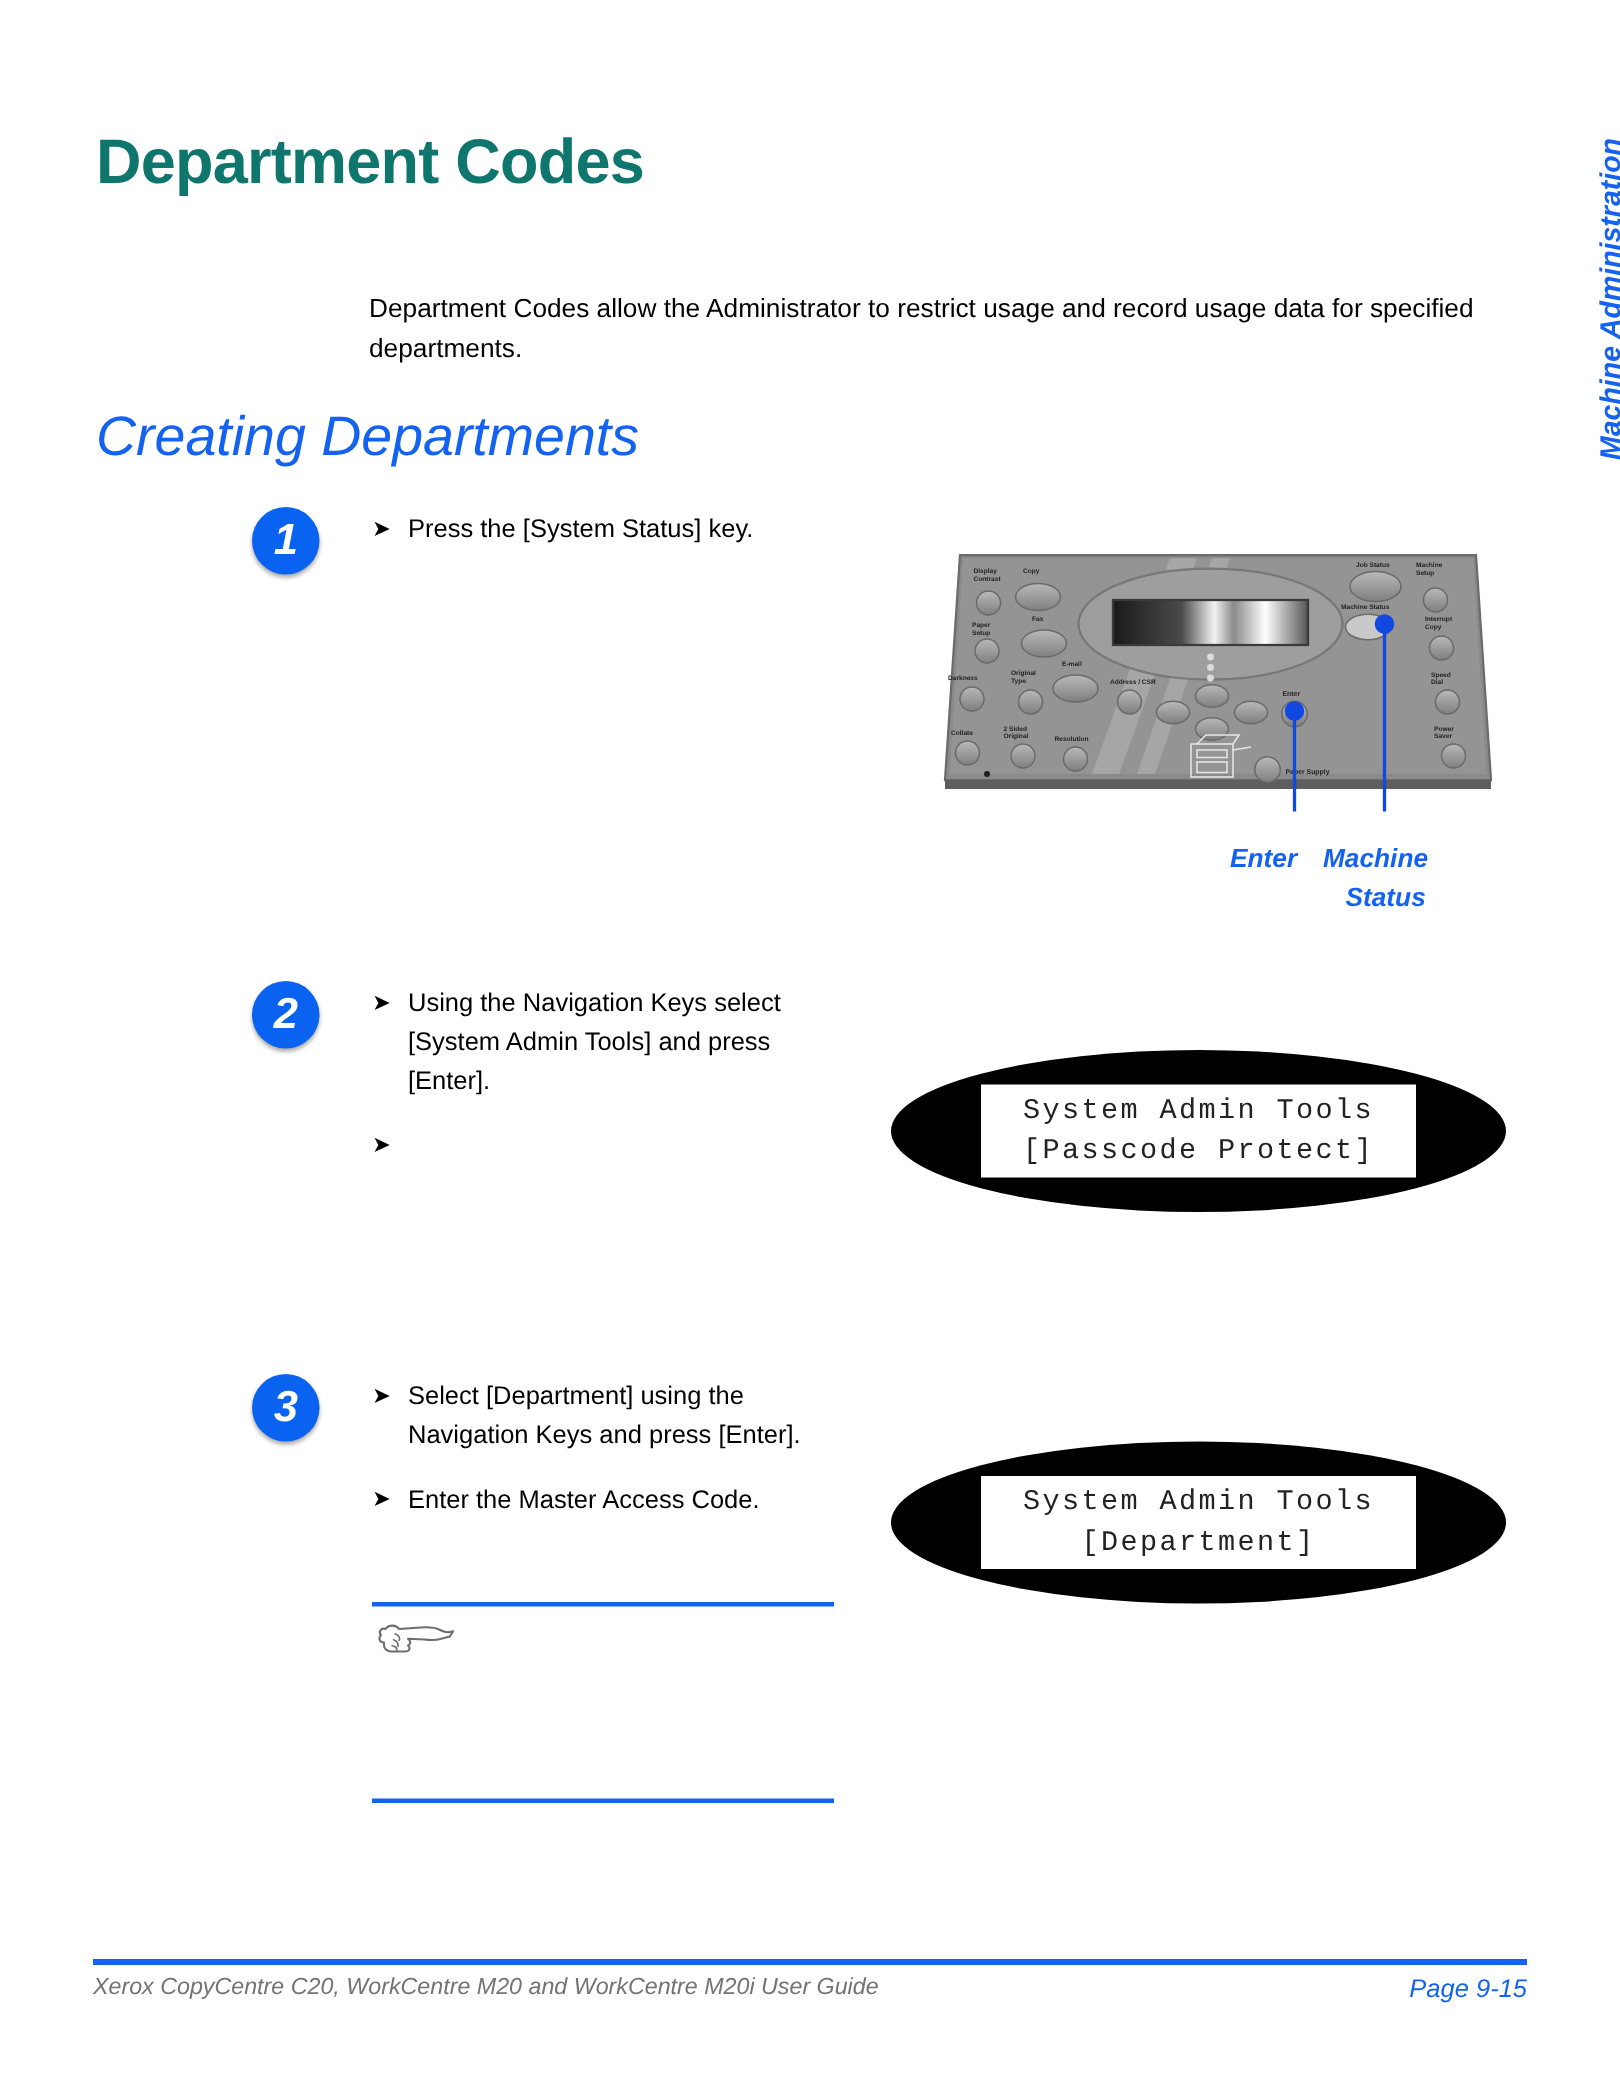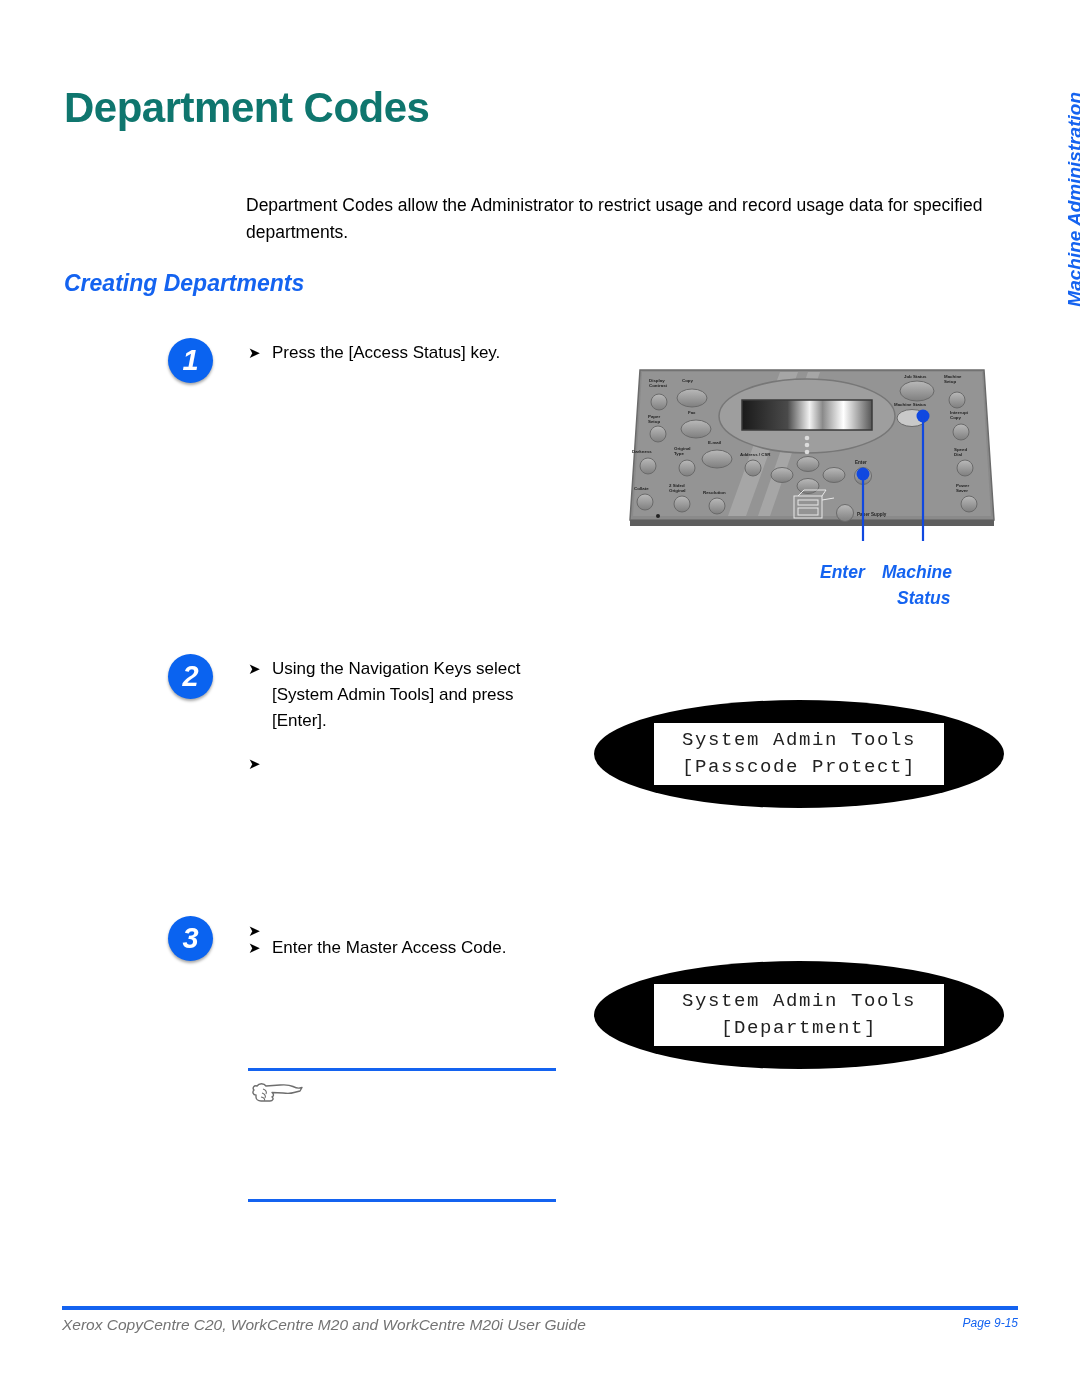--- a/index.html
+++ b/index.html
@@ -38,22 +38,22 @@
     line-height: 27px;
     color: #000;
     margin-left: 16px;
   }
 
   
   .section-heading {
     position: absolute;
     left: 64px;
     top: 270px;
-    font-size: 23px;
-    font-weight: bold;
+    font-size: 37px;
+    font-weight: normal;
     font-style: italic;
     color: #1463f0;
     white-space: nowrap;
   }
 
   
   .step {
     position: absolute;
   }
   .step-num {
@@ -216,41 +216,41 @@
     font-style: italic;
     color: #737373;
     white-space: nowrap;
   }
   .footer-right {
     position: absolute;
     left: 62px;
     top: 1316px;
     width: 956px;
     text-align: right;
-    font-size: 12px;
+    font-size: 17px;
     font-style: italic;
     color: #1463f0;
     white-space: nowrap;
   }
 </style>
 </head>
 <body>
 
 <div class="page-title">Department Codes</div>
 
 <div class="intro">Department Codes allow the Administrator to restrict usage and record usage data for specified departments.</div>
 
 <div class="section-heading">Creating Departments</div>
 
 <div class="step" style="left:168px; top:338px; width:400px;">
   <div class="step-num">1</div>
   <div class="step-body">
     <div class="bullet-row">
       <span class="bullet-mark">➤</span>
-      <span><span>Press the [Access Status] key.</span></span>
+      <span><span>Press the [System Status] key.</span></span>
     </div>
   </div>
 </div>
 
 <div class="panel-wrap">
   <svg width="400" height="185" viewBox="0 0 400 185">
     <defs>
       <linearGradient id="lcdgrad" x1="0" y1="0" x2="1" y2="0">
         <stop offset="0%" stop-color="#1a1a1a"></stop>
         <stop offset="35%" stop-color="#4a4a4a"></stop>
@@ -388,20 +388,21 @@
     <div class="lcd-line">System Admin Tools</div>
     <div class="lcd-line">[Passcode Protect]</div>
   </div>
 </div>
 
 <div class="step" style="left:168px; top:916px; width:400px;">
   <div class="step-num">3</div>
   <div class="step-body">
     <div class="bullet-row">
       <span class="bullet-mark">➤</span>
+      <span><span>Select [Department] using the </span><span class="it">Navigation Keys</span><span> and press [Enter].</span></span>
     </div>
     <div class="bullet-row">
       <span class="bullet-mark">➤</span>
       <span><span>Enter the </span><span class="it">Master Access Code</span><span>.</span></span>
     </div>
   </div>
 </div>
 
 <div class="lcd-ellipse" style="left:594px; top:961px;">
   <div class="lcd-screen">

